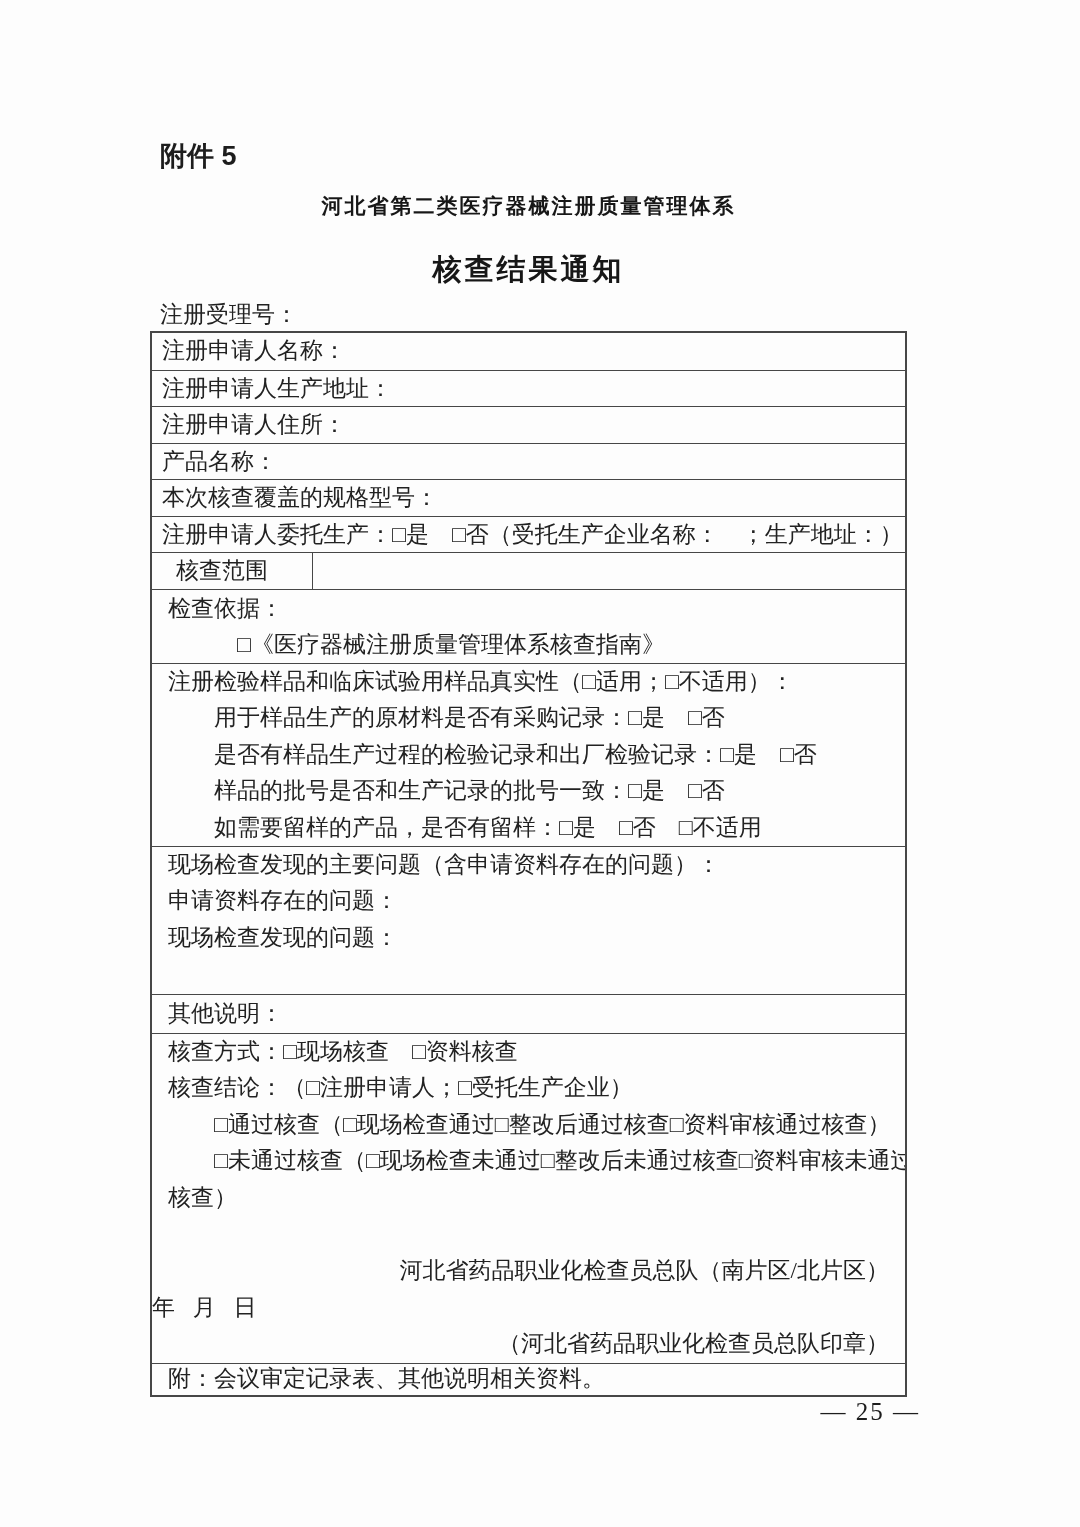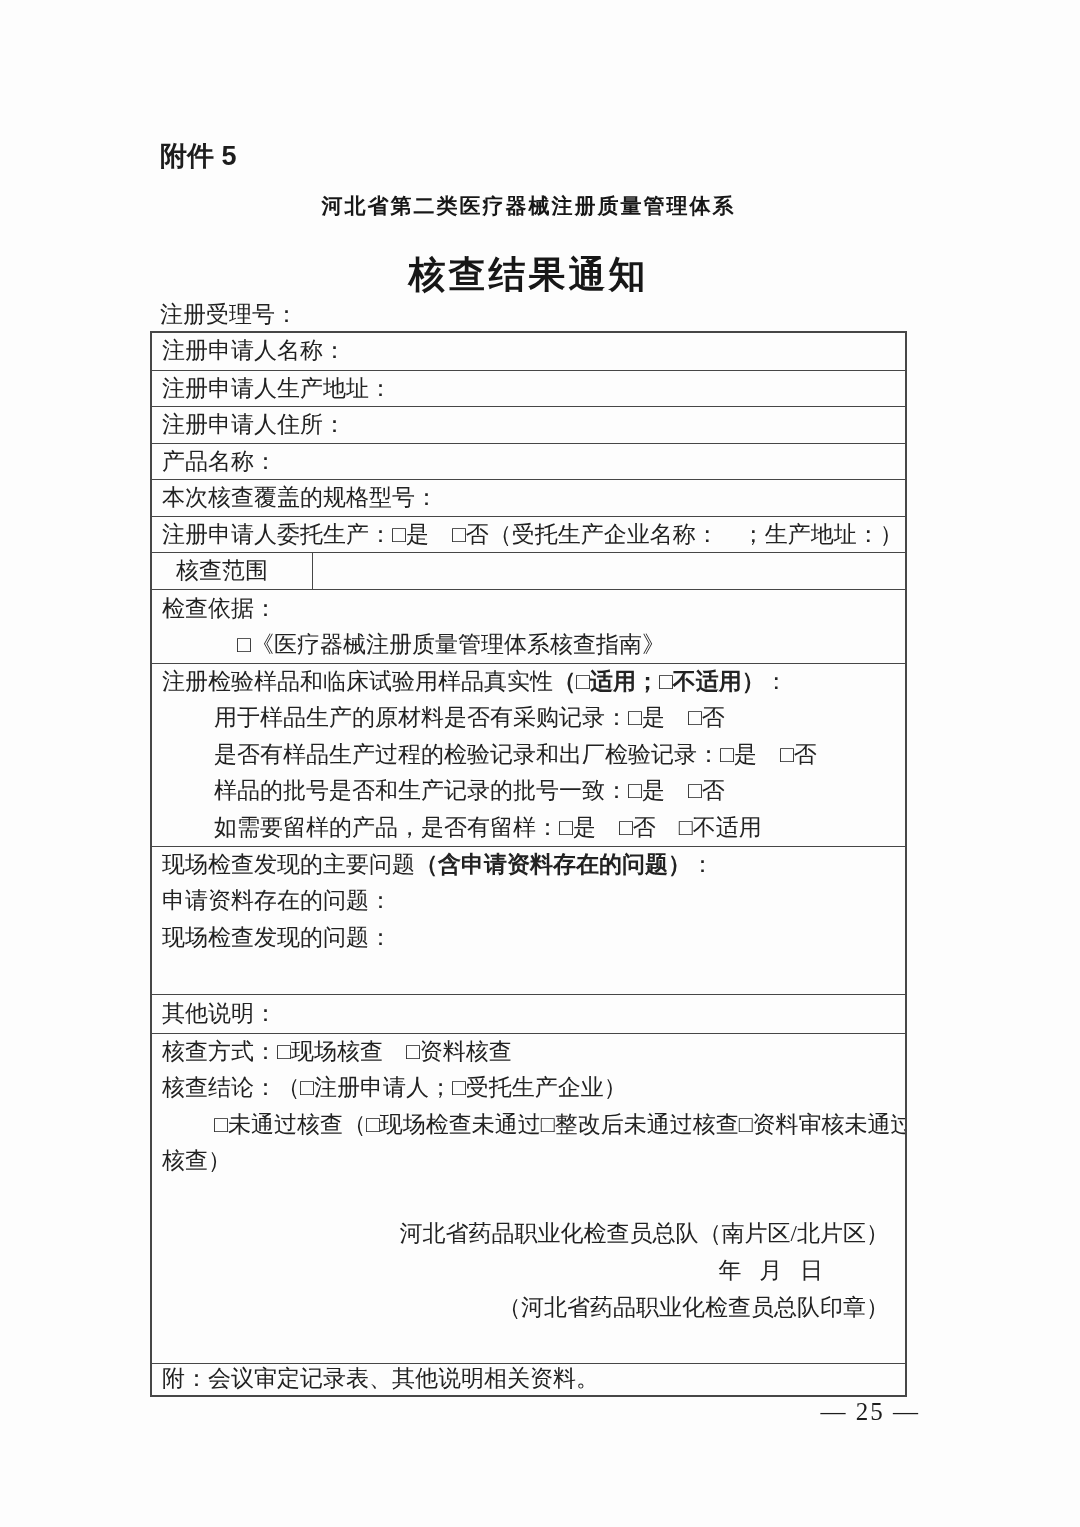--- a/index.html
+++ b/index.html
@@ -31,21 +31,21 @@
     font-size: 21px;
     letter-spacing: 2px;
     color: #171717;
   }
   .title2 {
     position: absolute;
     left: 150px; top: 250px; width: 757px;
     text-align: center;
     font-family: "Liberation Sans", "DejaVu Sans", sans-serif;
     font-weight: bold;
-    font-size: 37px;
+    font-size: 29px;
     letter-spacing: 3px;
     color: #171717;
   }
   .acceptance {
     position: absolute;
     left: 160px; top: 299px;
     font-size: 23px;
   }
   .form-table {
     position: absolute;
@@ -64,35 +64,35 @@
     overflow: hidden;
   }
   .r-scope { display: flex; height: 36.5px; line-height: 35px; }
   .scope-label {
     width: 161px;
     border-right: 1px solid #474747;
     padding-left: 24px;
     flex: none;
   }
   .scope-value { padding-left: 10px; white-space: nowrap; overflow: hidden; }
-  .line { line-height: 36.6px; padding-left: 10px; white-space: nowrap; overflow: hidden; }
+  .line { line-height: 36.6px; padding-left: 16px; white-space: nowrap; overflow: hidden; }
   .r-basis { height: 74px; padding-top: 1px; }
   .r-samples { height: 183px; }
   .r-issues { height: 108px; }
   .r-other { height: 39px; margin-top: 40px; }
   .r-other .line { line-height: 38px; }
   .r-conclusion { height: 330px; }
   .r-attach { height: 32px; }
   .r-attach .line { line-height: 30px; }
   .ind2 { padding-left: 62px; }
   .ind3 { padding-left: 85px; }
-  .b { font-weight: bold; }
+  .b { font-weight: normal; }
   .spacer { height: 36.6px; }
   .sig-right { text-align: right; padding-right: 16px; padding-left: 0; }
-  .sig-date { text-align: right; padding-right: 76px; padding-left: 0; letter-spacing: 6px; }
+  .sig-date { padding-right: 76px; padding-left: 0; letter-spacing: 6px; }
   .page-number {
     position: absolute;
     top: 1398px; right: 160px;
     font-size: 25px;
     letter-spacing: 2px;
     color: #1d1d1d;
   }
 </style>
 </head>
 <body>
@@ -136,20 +136,21 @@
       <div class="line">现场检查发现的问题：</div>
     </div>
 
     <div class="row r-other">
       <div class="line">其他说明：</div>
     </div>
 
     <div class="row r-conclusion">
       <div class="line">核查方式：□现场核查　□资料核查</div>
       <div class="line">核查结论：（□注册申请人；□受托生产企业）</div>
+      <div class="line ind2">□通过核查（□现场检查通过□整改后通过核查□资料审核通过核查）</div>
       <div class="line ind2">□未通过核查（□现场检查未通过□整改后未通过核查□资料审核未通过</div>
       <div class="line">核查）</div>
       <div class="line spacer"></div>
       <div class="line sig-right">河北省药品职业化检查员总队（南片区/北片区）</div>
       <div class="line sig-date">年  月  日</div>
       <div class="line sig-right">（河北省药品职业化检查员总队印章）</div>
     </div>
 
     <div class="row r-attach">
       <div class="line">附：会议审定记录表、其他说明相关资料。</div>

